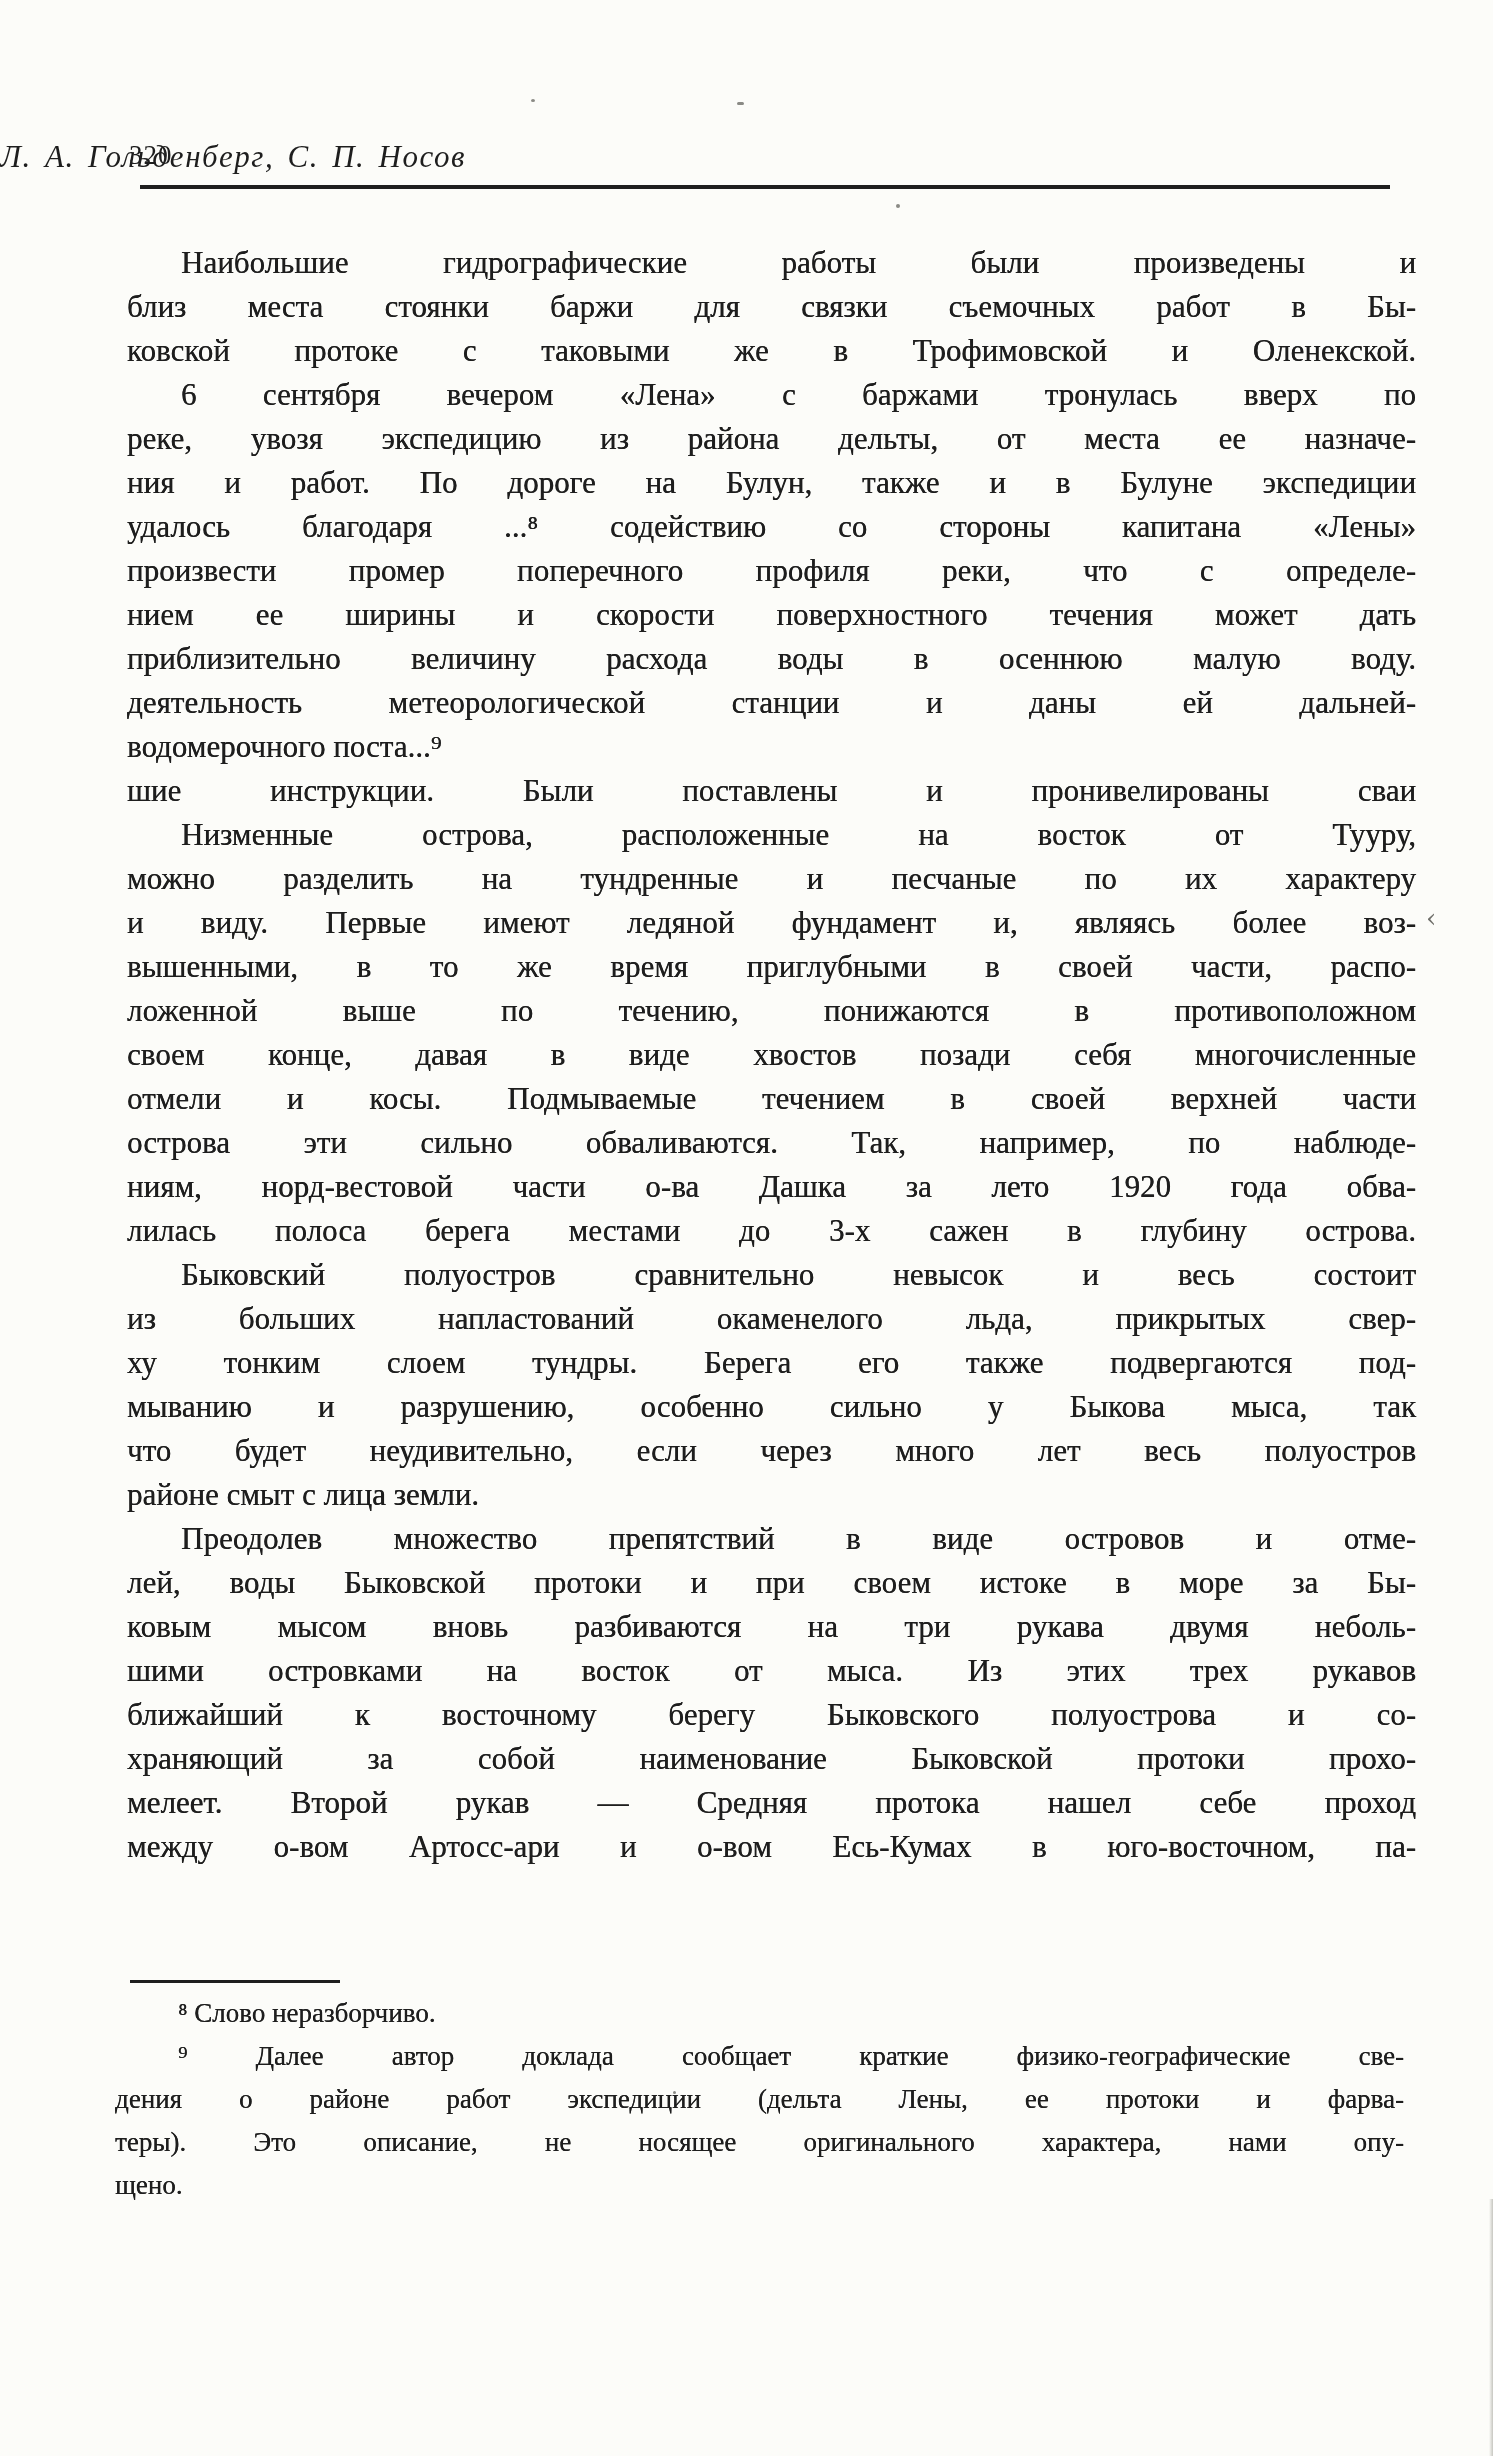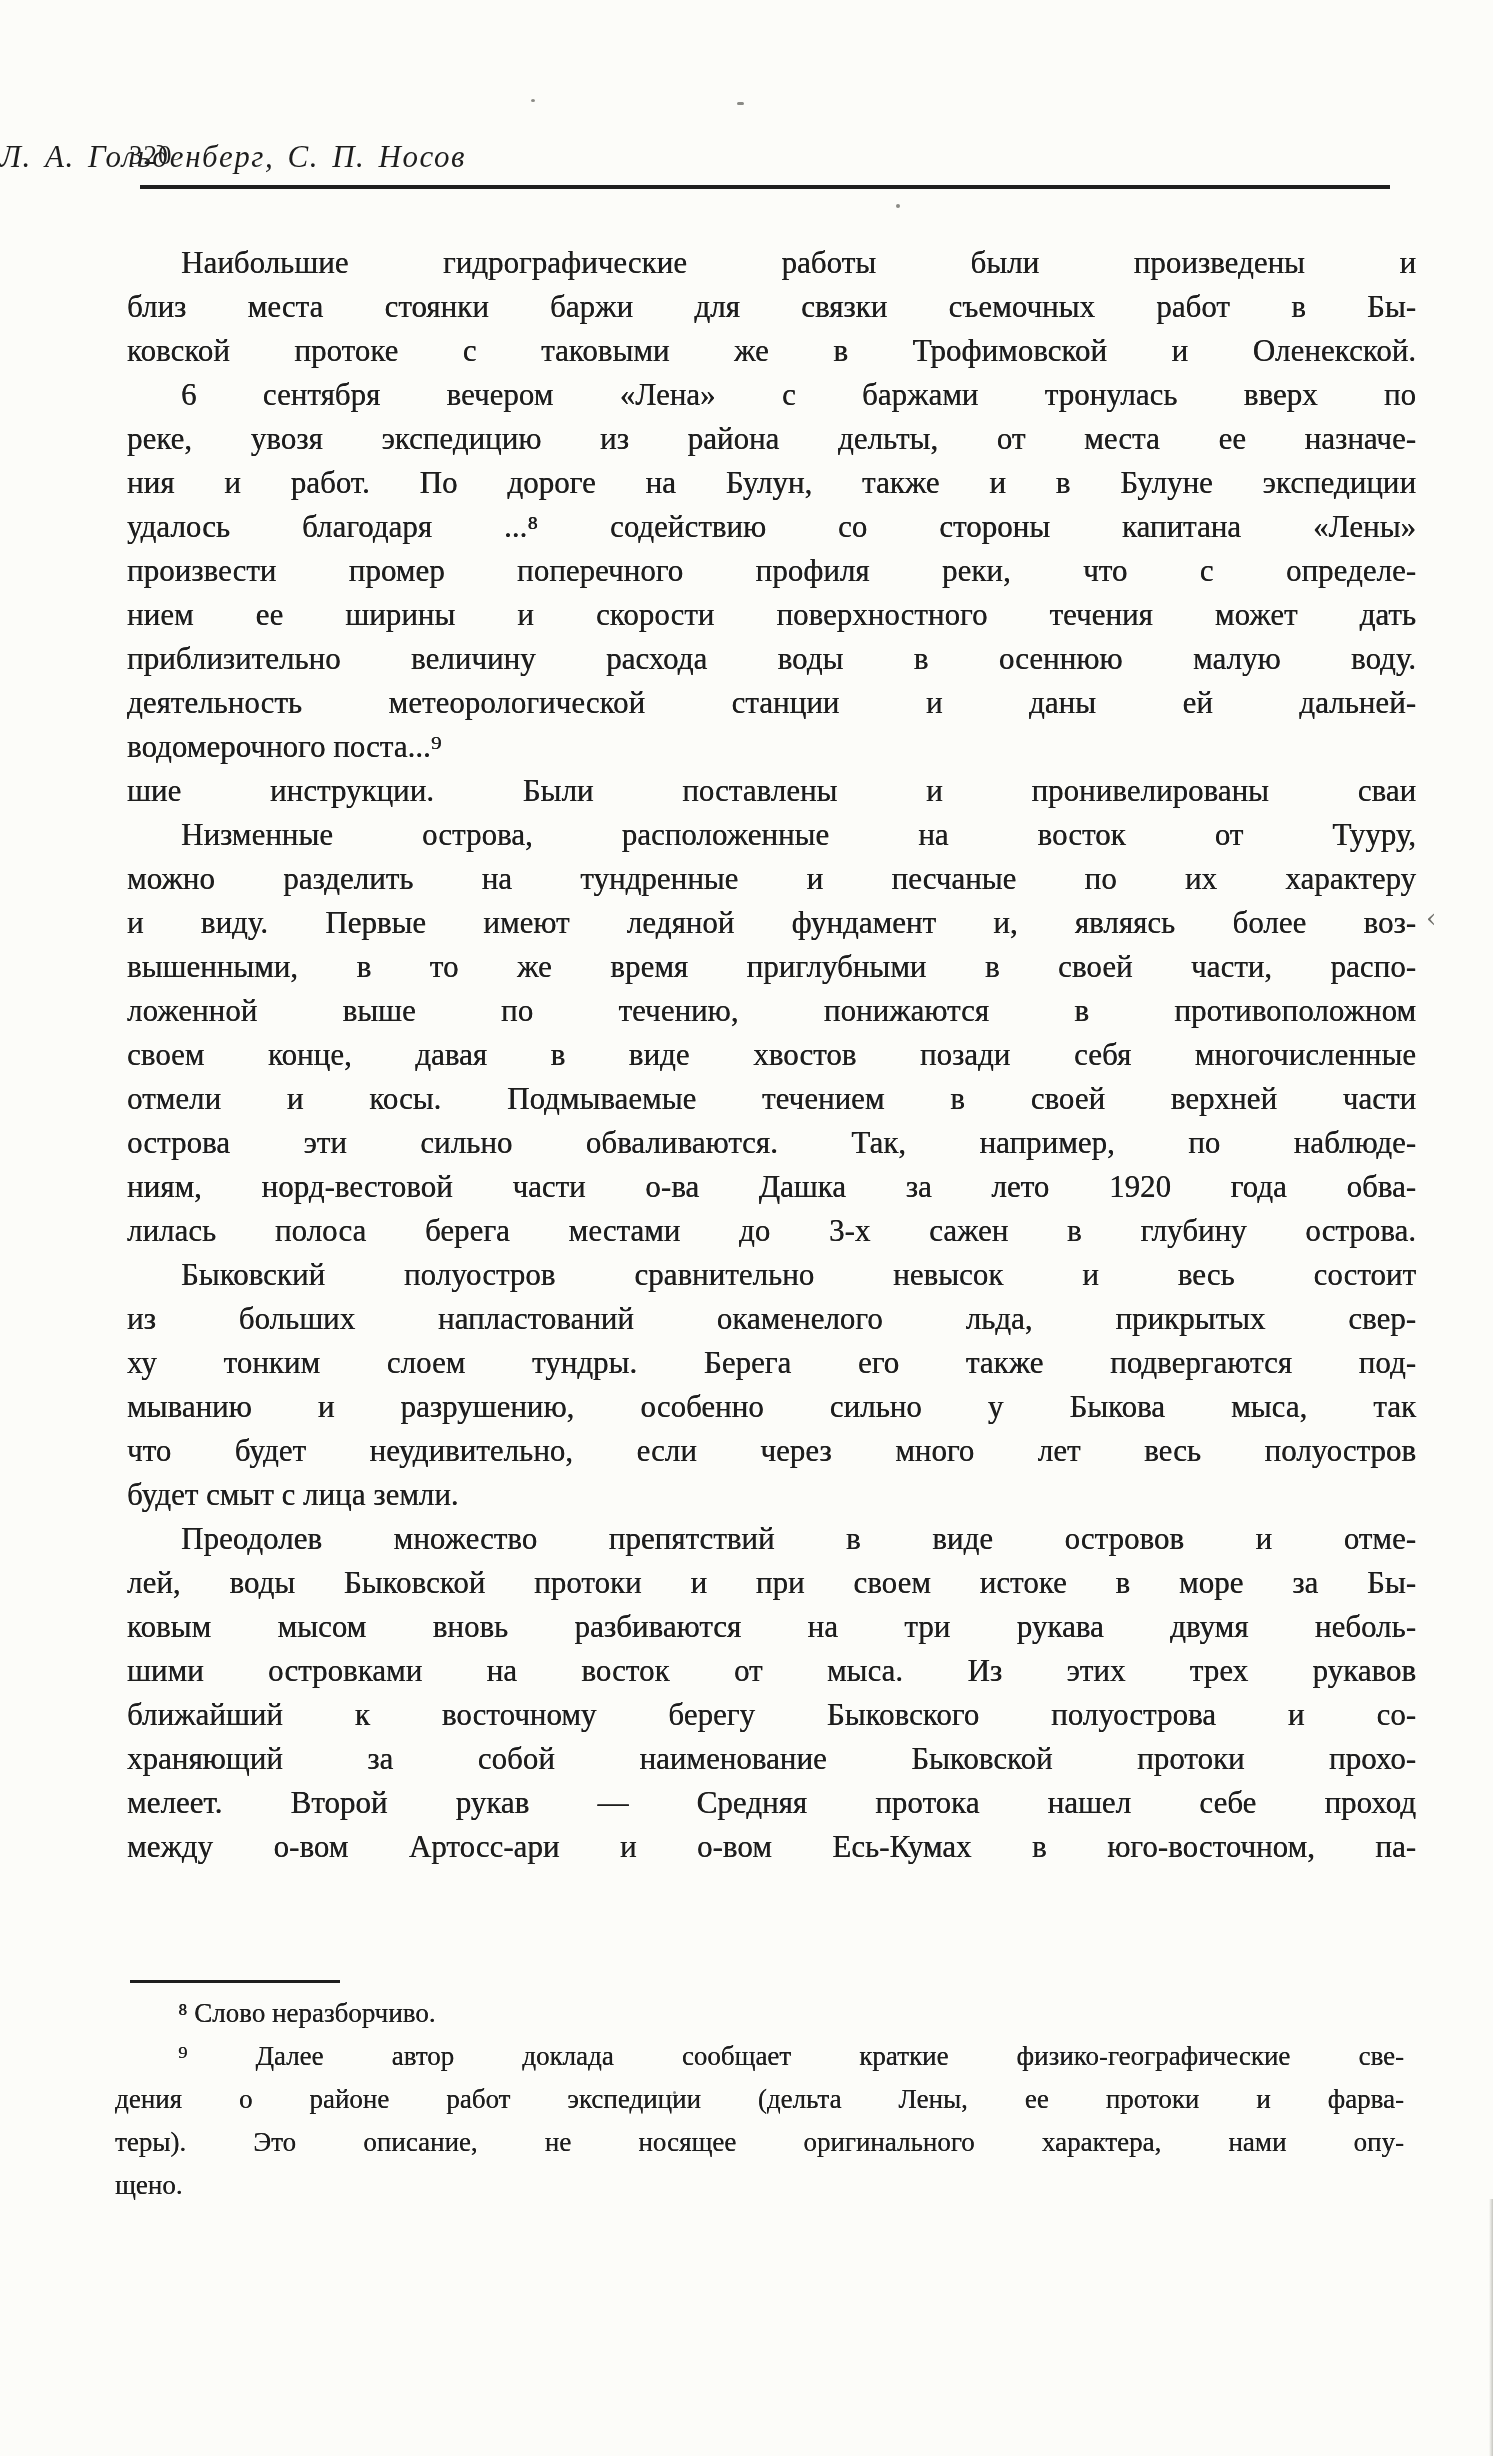--- a/index.html
+++ b/index.html
@@ -93,21 +93,21 @@
       <div class="line">своем конце, давая в виде хвостов позади себя многочисленные</div>
       <div class="line">отмели и косы. Подмываемые течением в своей верхней части</div>
       <div class="line">острова эти сильно обваливаются. Так, например, по наблюде-</div>
       <div class="line">ниям, норд-вестовой части о-ва Дашка за лето 1920 года обва-</div>
       <div class="line">лилась полоса берега местами до 3-х сажен в глубину острова.</div>
       <div class="line first">Быковский полуостров сравнительно невысок и весь состоит</div>
       <div class="line">из больших напластований окаменелого льда, прикрытых свер-</div>
       <div class="line">ху тонким слоем тундры. Берега его также подвергаются под-</div>
       <div class="line">мыванию и разрушению, особенно сильно у Быкова мыса, так</div>
       <div class="line">что будет неудивительно, если через много лет весь полуостров</div>
-      <div class="line endp">будет смыт с лица земли.</div>
+      <div class="line endp">районе смыт с лица земли.</div>
       <div class="line first">Преодолев множество препятствий в виде островов и отме-</div>
       <div class="line">лей, воды Быковской протоки и при своем истоке в море за Бы-</div>
       <div class="line">ковым мысом вновь разбиваются на три рукава двумя неболь-</div>
       <div class="line">шими островками на восток от мыса. Из этих трех рукавов</div>
       <div class="line">ближайший к восточному берегу Быковского полуострова и со-</div>
       <div class="line">храняющий за собой наименование Быковской протоки прохо-</div>
       <div class="line">мелеет. Второй рукав — Средняя протока нашел себе проход</div>
       <div class="line">между о-вом Артосс-ари и о-вом Есь-Кумах в юго-восточном, па-</div>
     </div>
 

